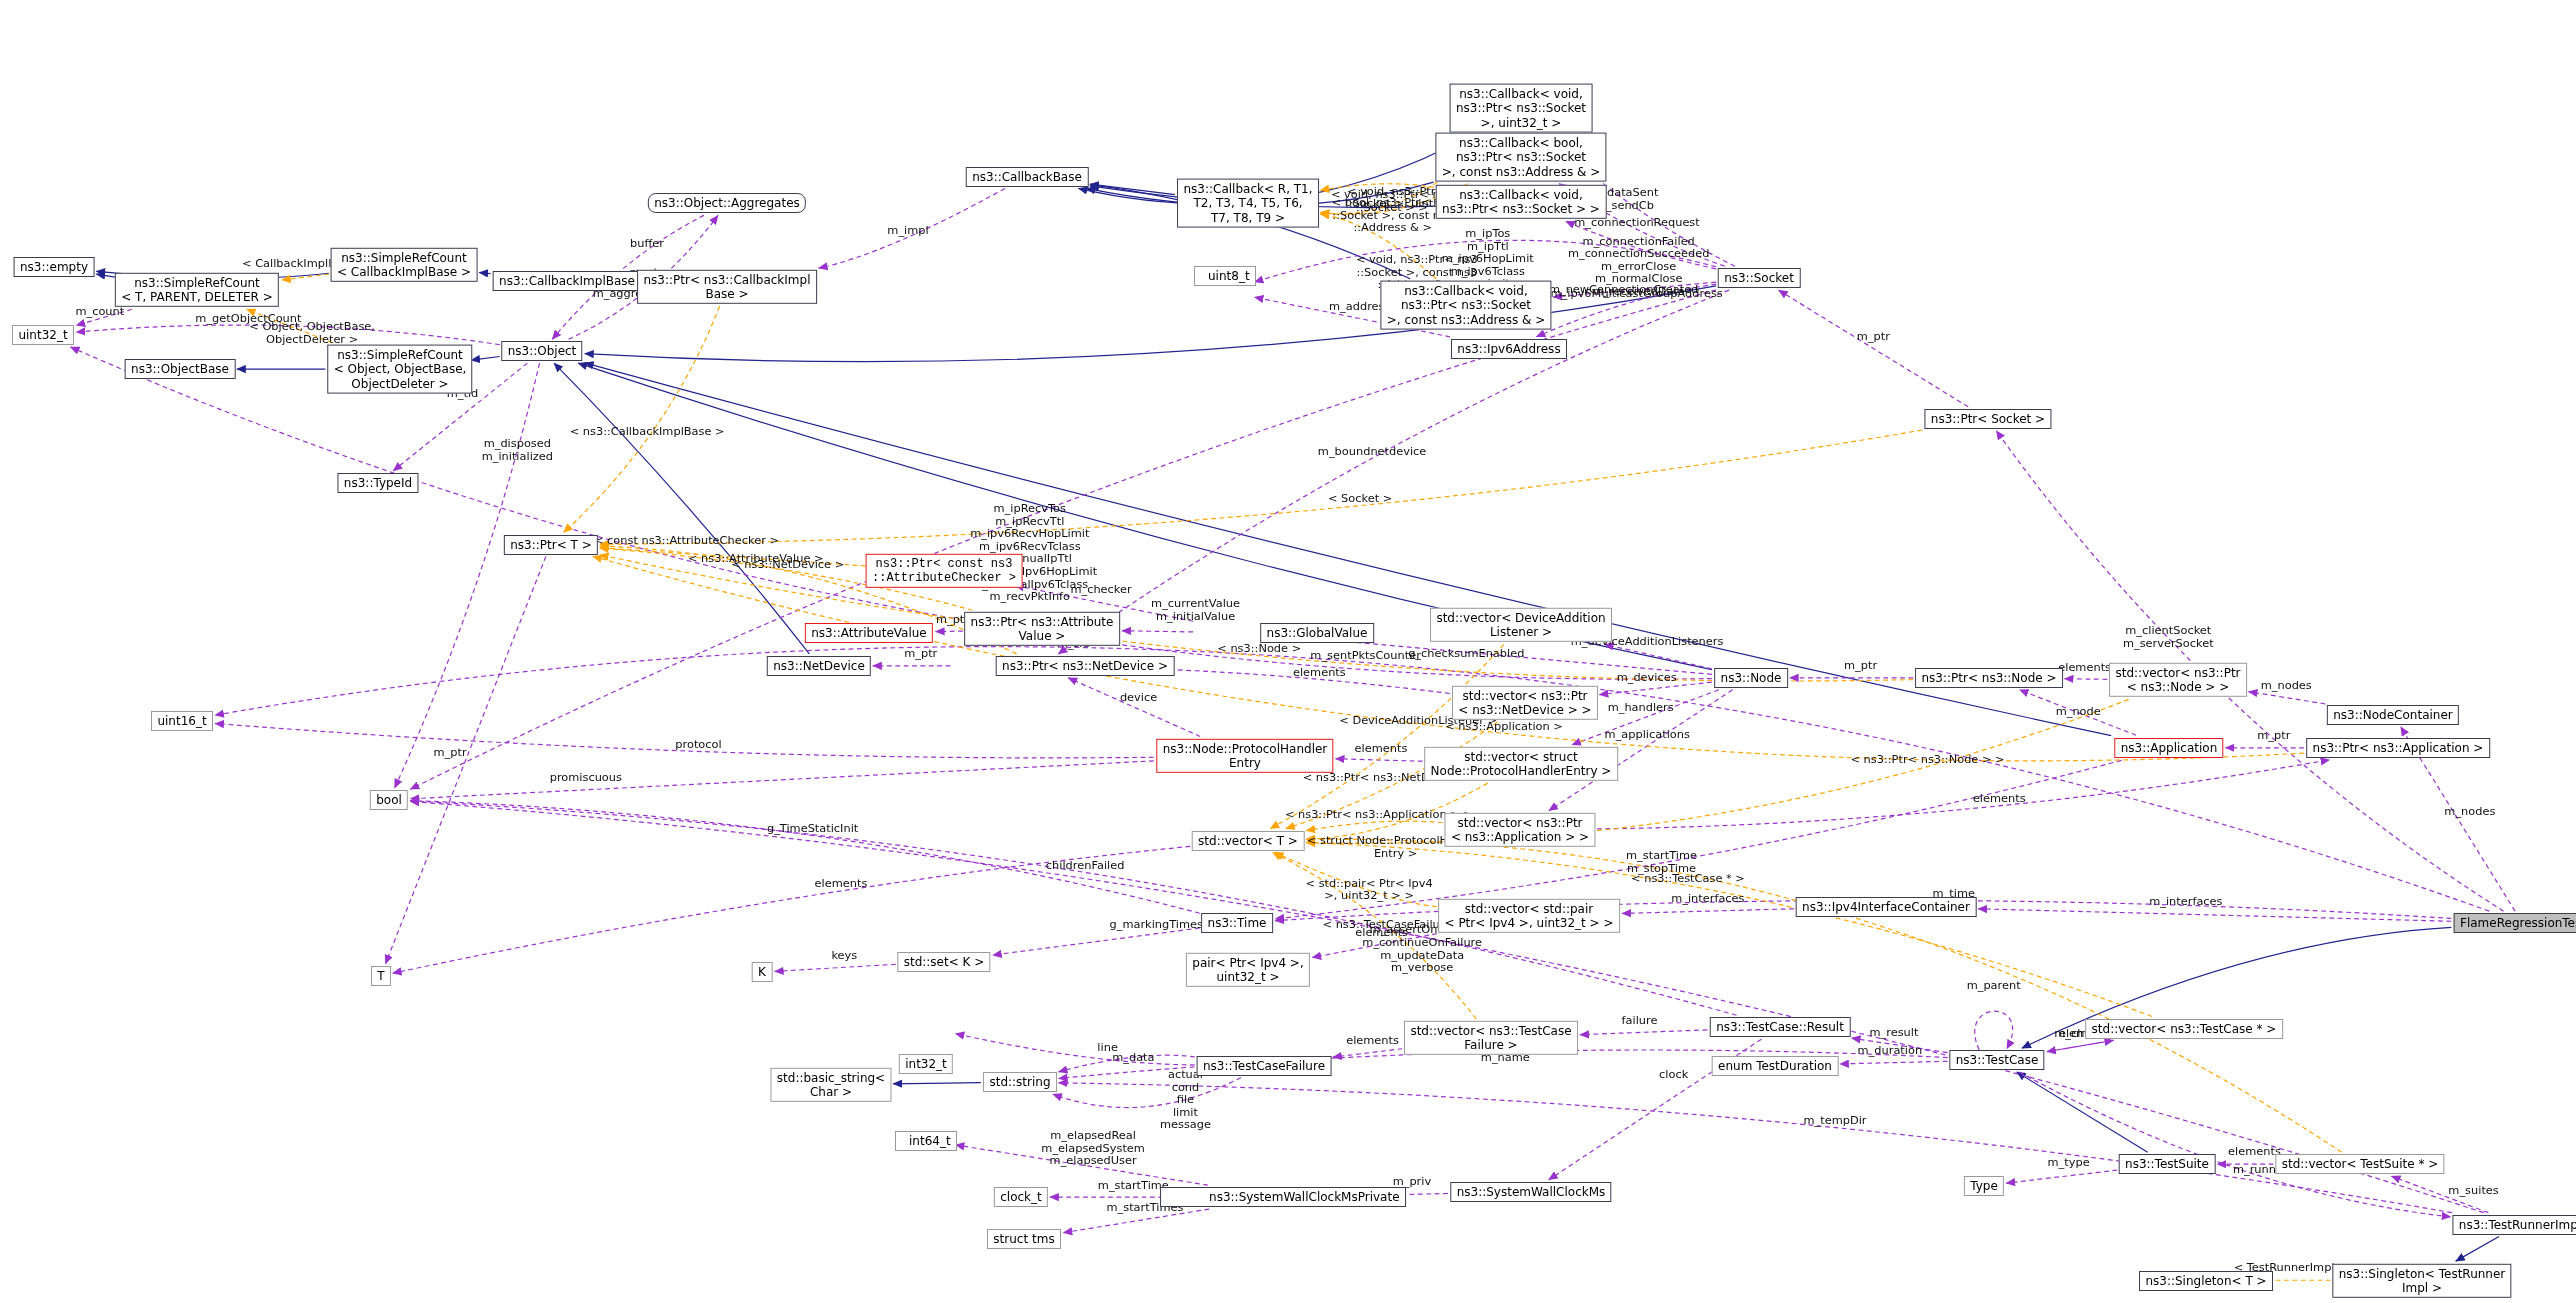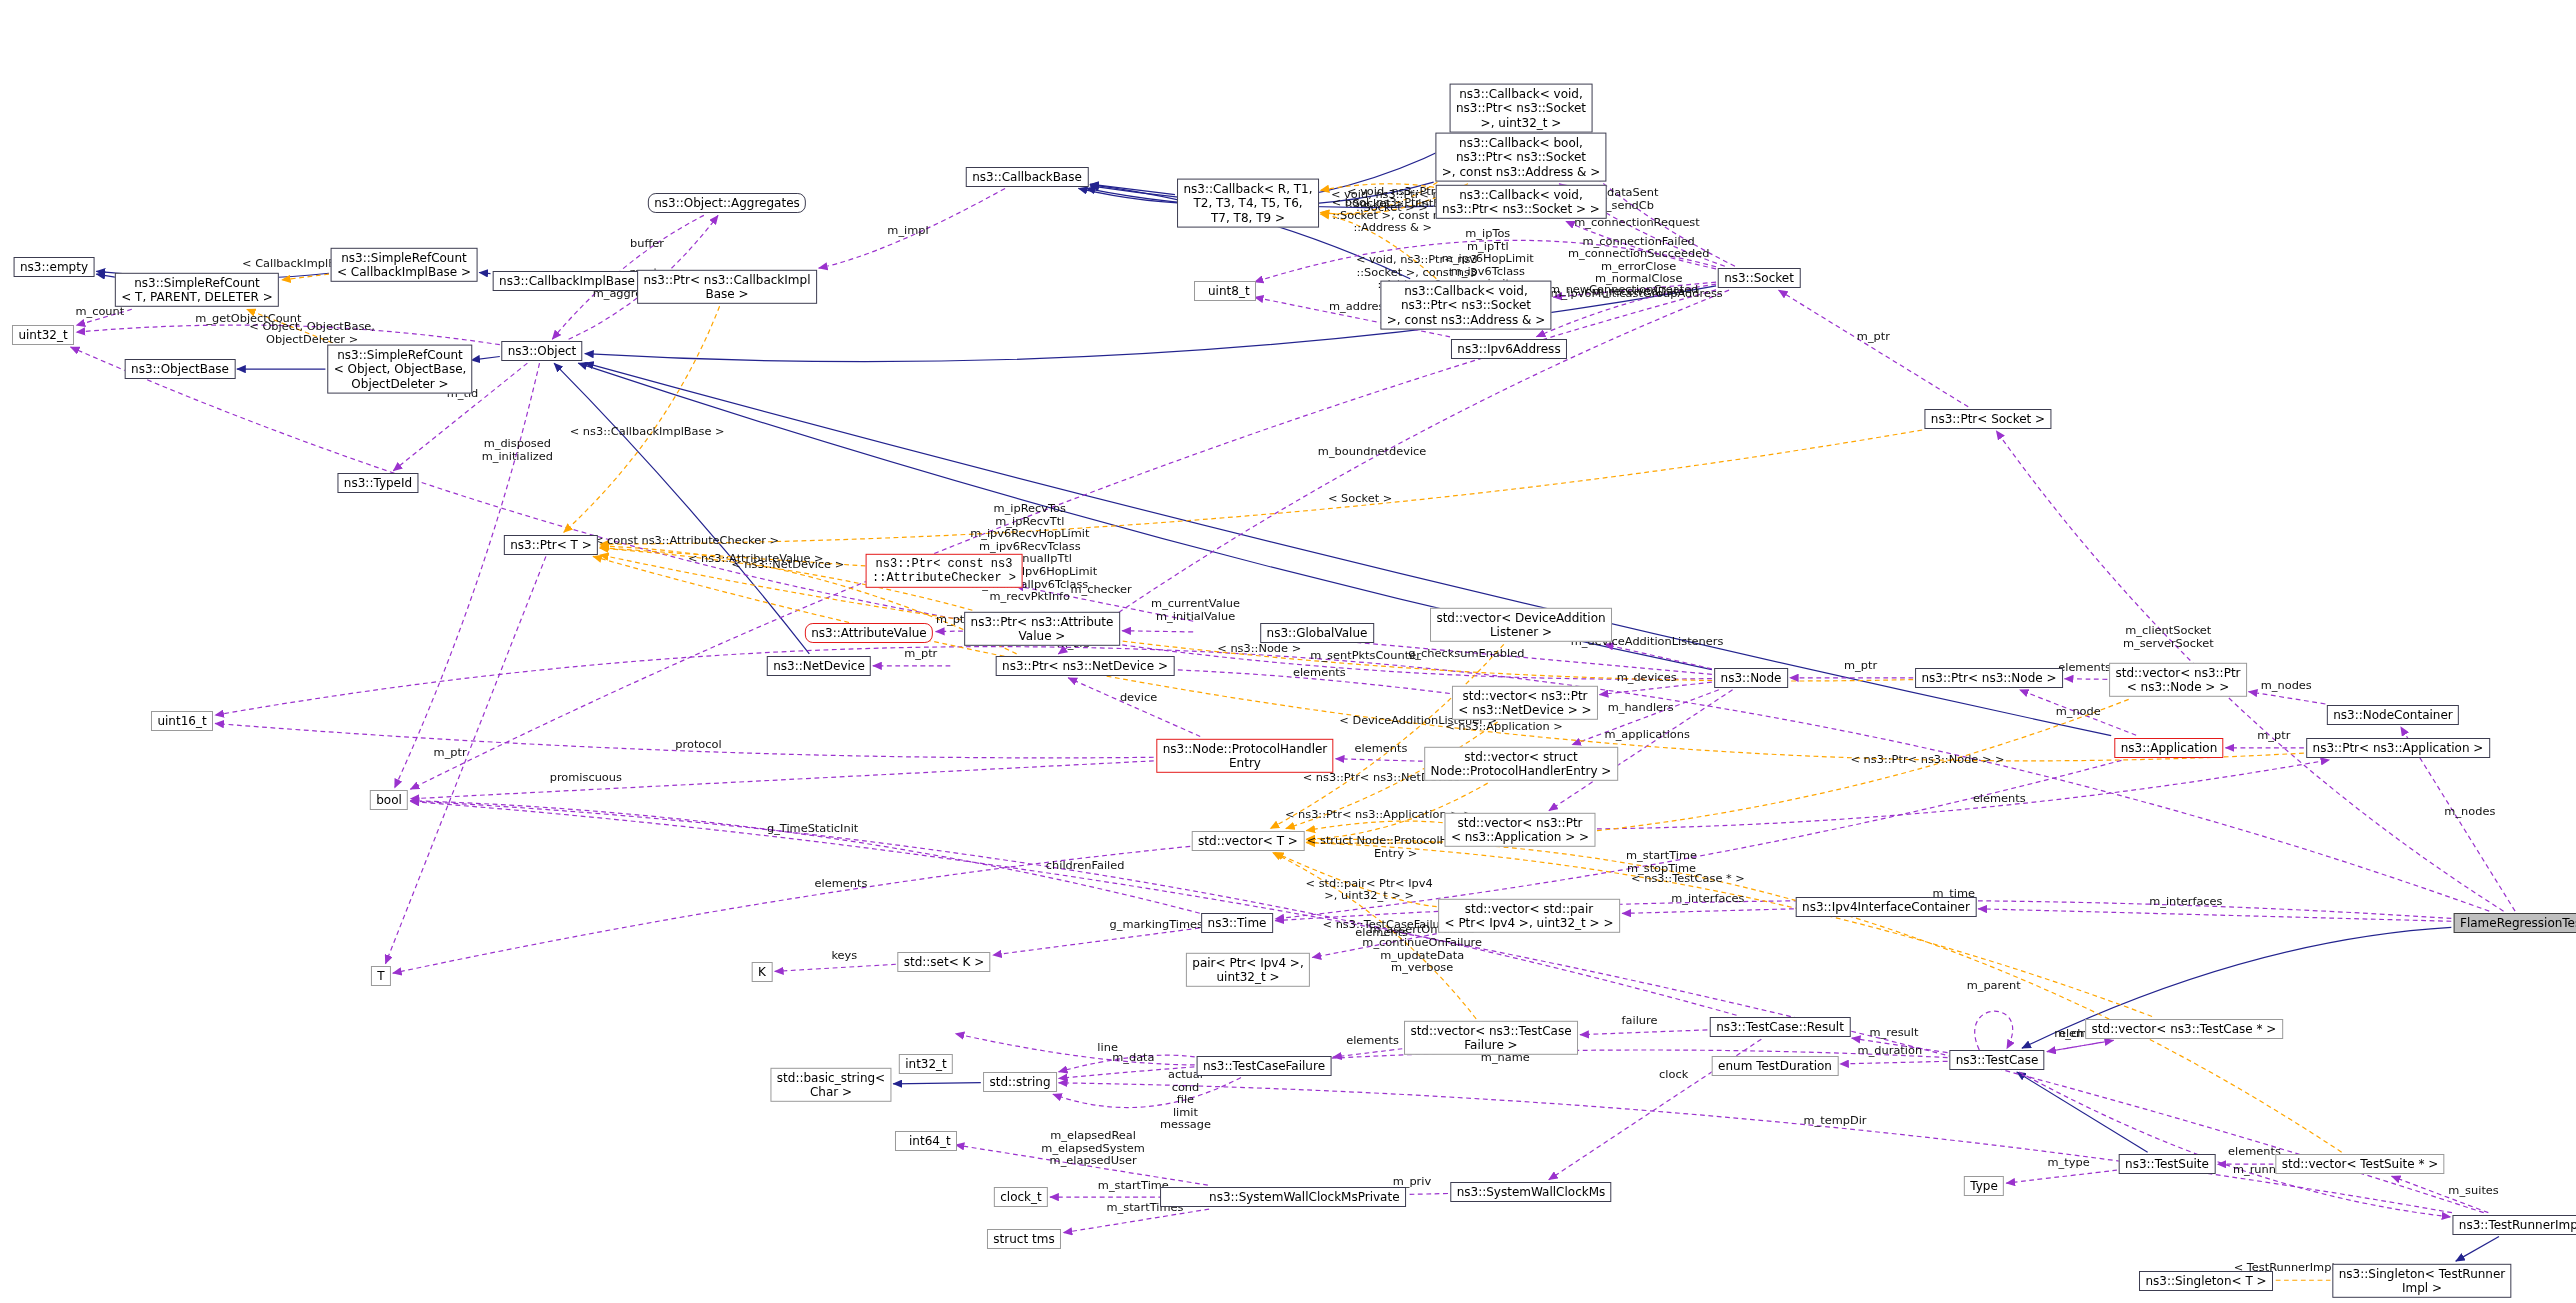--- a/index.html
+++ b/index.html
@@ -265,38 +265,38 @@
       <div class="dnode " style="left: 727px; top: 203px; border-radius: 8px;">ns3::Object::Aggregates</div>
       <div class="dnode " style="left: 567px; top: 281px;">ns3::CallbackImplBase</div>
       <div class="dnode " style="left: 727px; top: 287px;">ns3::Ptr&lt; ns3::CallbackImpl
 Base &gt;</div>
       <div class="dnode " style="left: 542px; top: 351px;">ns3::Object</div>
       <div class="dnode " style="left: 551px; top: 545px;">ns3::Ptr&lt; T &gt;</div>
       <div class="dnode " style="left: 1027px; top: 177px;">ns3::CallbackBase</div>
       <div class="dnode " style="left: 1248px; top: 203px;">ns3::Callback&lt; R, T1,
 T2, T3, T4, T5, T6,
 T7, T8, T9 &gt;</div>
-      <div class="dnode light" style="left: 1225px; top: 291px; padding-left: 13px;">uint8_t</div>
+      <div class="dnode light" style="left: 1225px; top: 276px; padding-left: 13px;">uint8_t</div>
       <div class="dnode " style="left: 1521px; top: 108px;">ns3::Callback&lt; void,
 ns3::Ptr&lt; ns3::Socket
 &gt;, uint32_t &gt;</div>
       <div class="dnode " style="left: 1521px; top: 157px;">ns3::Callback&lt; bool,
 ns3::Ptr&lt; ns3::Socket
 &gt;, const ns3::Address &amp; &gt;</div>
       <div class="dnode " style="left: 1521px; top: 202px;">ns3::Callback&lt; void,
 ns3::Ptr&lt; ns3::Socket &gt; &gt;</div>
       <div class="dnode " style="left: 1466px; top: 305px;">ns3::Callback&lt; void,
 ns3::Ptr&lt; ns3::Socket
 &gt;, const ns3::Address &amp; &gt;</div>
       <div class="dnode " style="left: 1759px; top: 278px;">ns3::Socket</div>
       <div class="dnode " style="left: 1509px; top: 349px;">ns3::Ipv6Address</div>
       <div class="dnode " style="left: 1988px; top: 419px;">ns3::Ptr&lt; Socket &gt;</div>
       <div class="dnode red" style="left: 944px; top: 571px; font-family: Liberation Mono, monospace;">ns3::Ptr&lt; const ns3
 ::AttributeChecker &gt;</div>
-      <div class="dnode red" style="left: 869px; top: 633px; border-radius: 8px;">ns3::AttributeValue</div>
+      <div class="dnode red" style="left: 869px; top: 633px;">ns3::AttributeValue</div>
       <div class="dnode " style="left: 1042px; top: 629px;">ns3::Ptr&lt; ns3::Attribute
 Value &gt;</div>
       <div class="dnode " style="left: 819px; top: 666px;">ns3::NetDevice</div>
       <div class="dnode " style="left: 1041px; top: 666px; margin-left: 44px;">ns3::Ptr&lt; ns3::NetDevice &gt;</div>
       <div class="dnode " style="left: 1317px; top: 633px;">ns3::GlobalValue</div>
       <div class="dnode light" style="left: 1521px; top: 625px;">std::vector&lt; DeviceAddition
 Listener &gt;</div>
       <div class="dnode light" style="left: 1525px; top: 703px;">std::vector&lt; ns3::Ptr
 &lt; ns3::NetDevice &gt; &gt;</div>
       <div class="dnode " style="left: 1751px; top: 678px;">ns3::Node</div>

